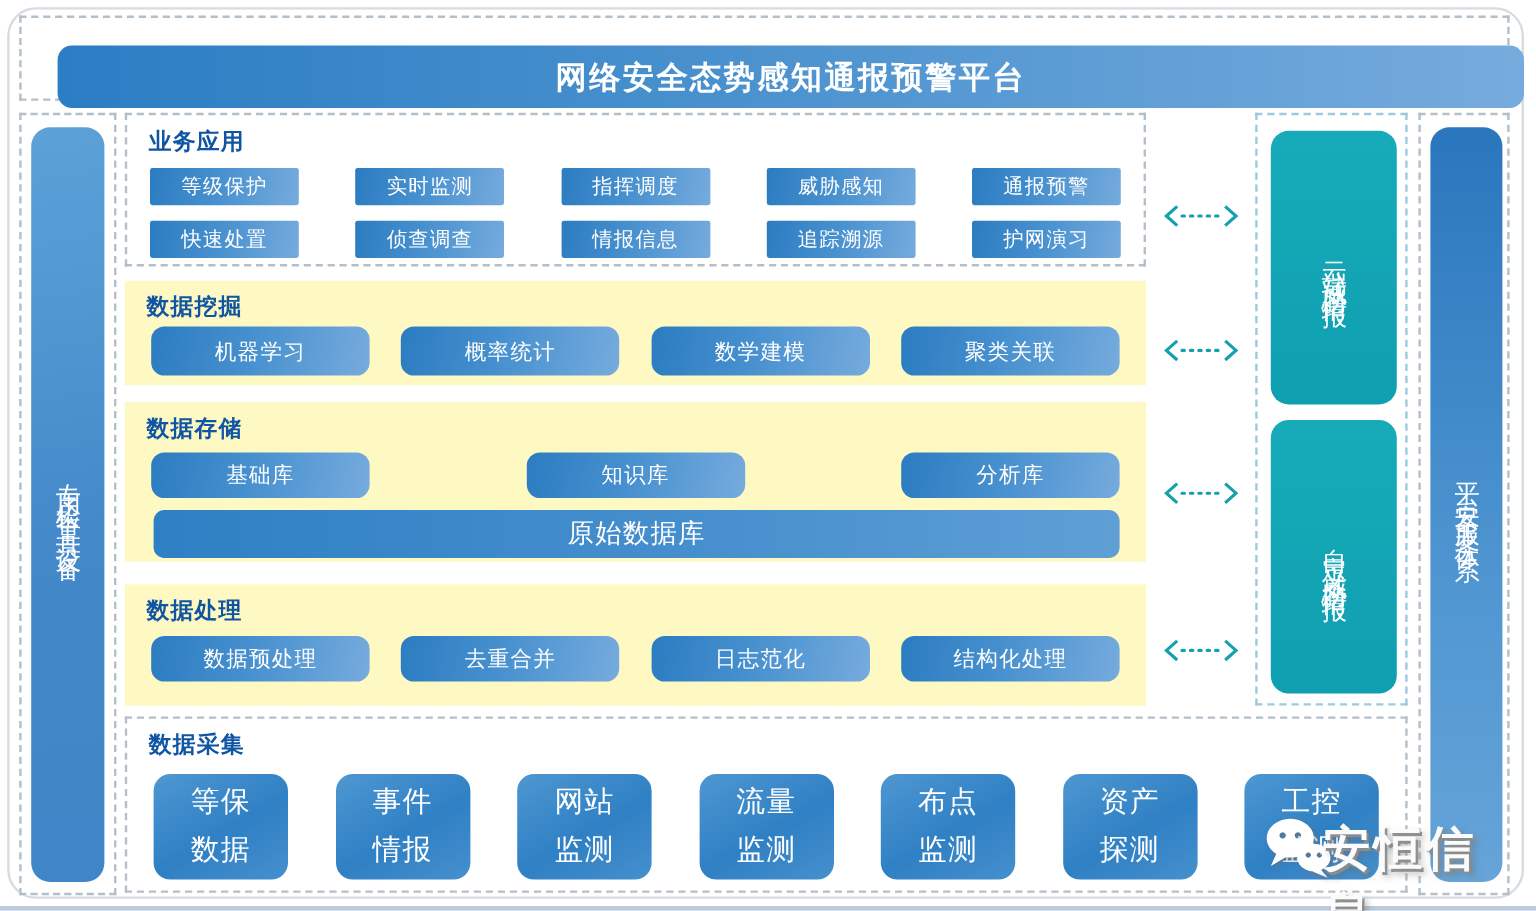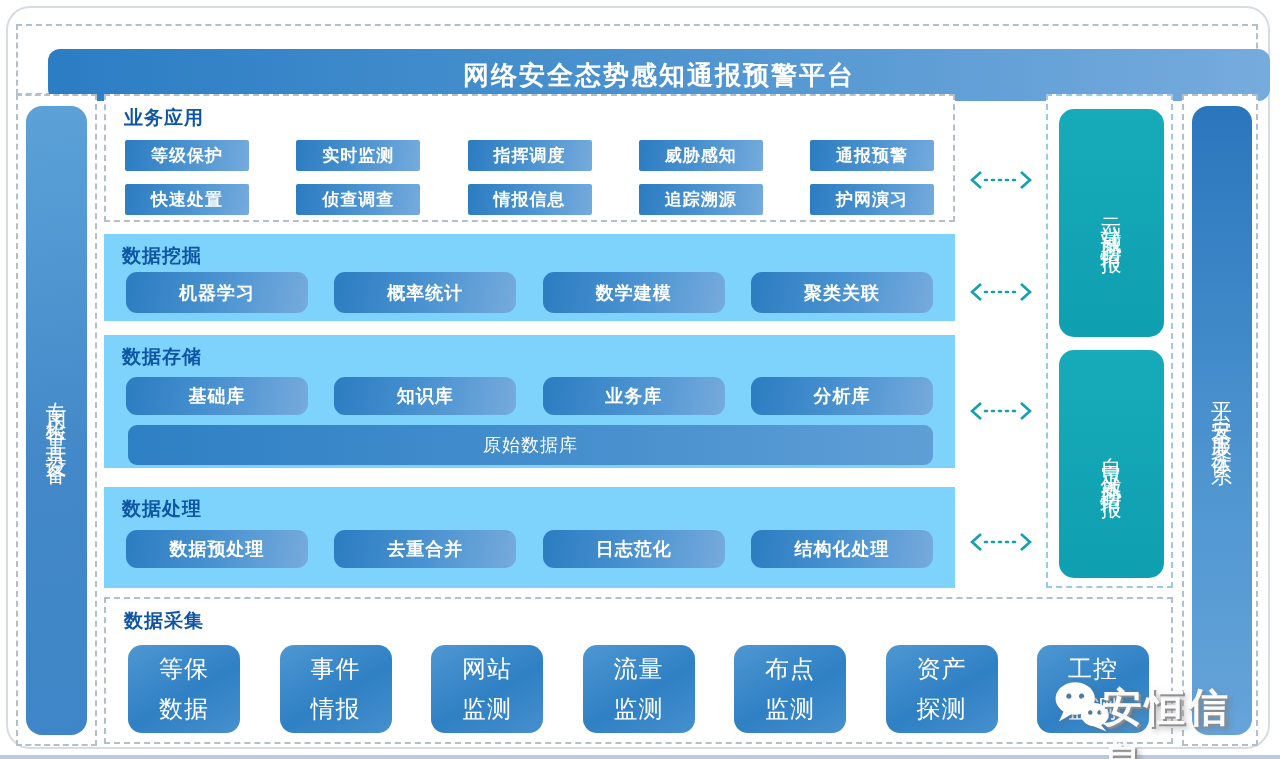--- a/index.html
+++ b/index.html
@@ -6,46 +6,46 @@
   body{width:1280px;height:759px;position:relative;overflow:hidden;
        font-family:"Liberation Sans", sans-serif;}
   #canvas{position:absolute;inset:0;width:1280px;height:759px;}
 
   .page-frame{position:absolute;left:6px;top:6px;width:1264px;height:743px;
       border:2px solid #d6dce2;border-radius:24px;box-sizing:border-box;}
   .bottom-strip{position:absolute;left:0;bottom:0;width:1280px;height:4px;background:#b9cbdc;}
 
   .dashbox{position:absolute;border:2px dashed #b3c0ca;box-sizing:border-box;background:#fff;}
   .dashbox.teal-frame{border-color:#9ccadf;}
-  .graybox{position:absolute;background:#7dd3fc;}
+  .graybox{position:absolute;background:#fef9c3;}
 
   .sec-title{position:absolute;left:18px;top:9px;font-size:19px;font-weight:bold;
       color:#0f55a3;letter-spacing:1px;}
 
   .title-bar{position:absolute;left:30px;top:23px;width:1222px;height:52px;border-radius:12px;
       background:linear-gradient(90deg,#2b7dc4 0%,#4991ce 45%,#76abdd 100%);
       display:flex;align-items:center;justify-content:center;
       color:#ffffff;font-size:26px;font-weight:bold;letter-spacing:2px;}
 
   .vbar{position:absolute;border-radius:16px;display:flex;align-items:center;justify-content:center;
       color:#ffffff;font-size:21px;letter-spacing:0;}
   .vbar span{writing-mode:vertical-rl;text-orientation:upright;letter-spacing:9px;line-height:1;}
   .vbar.left{left:26px;top:106px;width:61px;height:629px;
       background:linear-gradient(170deg,#5ca2d8 0%,#4389c9 55%,#3e86c7 100%);}
   .vbar.right{left:1192px;top:106px;width:60px;height:629px;
       background:linear-gradient(180deg,#2a76bd 0%,#4f96d1 60%,#66a4d9 100%);}
 
   .row{position:absolute;left:0;right:0;display:flex;justify-content:space-between;box-sizing:border-box;}
   .btn{display:flex;align-items:center;justify-content:center;color:#fff;font-size:17px;
-      background:linear-gradient(100deg,#2b7cc1 0%,#4a92d0 50%,#76abdd 100%);letter-spacing:1px;font-weight:bold;}
+      background:linear-gradient(100deg,#2b7cc1 0%,#4a92d0 50%,#76abdd 100%);letter-spacing:1px;}
   .sq{width:124px;height:31px;border-radius:2px;}
   .pill{width:182px;height:41px;border-radius:11px;font-size:18px;}
   .pill.short{height:38px;}
   .bigbar{position:absolute;left:24px;right:22px;height:40px;border-radius:9px;
-      display:flex;align-items:center;justify-content:center;color:#fff;font-size:18px;letter-spacing:1px;
+      display:flex;align-items:center;justify-content:center;color:#fff;font-size:22px;letter-spacing:1px;
       background:linear-gradient(90deg,#2e80c4 0%,#4890ce 60%,#5f9fd6 100%);}
   .tile{width:112px;height:88px;border-radius:14px;display:flex;align-items:center;justify-content:center;
       text-align:center;color:#fff;font-size:24px;line-height:1.65;letter-spacing:1px;
       background:linear-gradient(150deg,#4e97d2 0%,#2f80c4 55%,#4690ce 100%);}
   .tile span{display:block;width:2.4em;}
 
   .teal-box{position:absolute;left:11px;width:105px;border-radius:15px;
       background:linear-gradient(180deg,#17abb9 0%,#0e9fb0 100%);
       display:flex;align-items:center;justify-content:center;color:#fff;}
   .teal-box span{writing-mode:vertical-rl;text-orientation:upright;font-size:21px;letter-spacing:7px;line-height:1;}
@@ -58,21 +58,21 @@
   .wm-icon{position:absolute;left:112px;top:40px;filter:drop-shadow(2px 2px 2px rgba(110,110,110,.6));}
 </style>
 </head>
 <body>
 
 <div id="canvas">
 
   <div class="page-frame"></div>
   <div class="bottom-strip"></div>
 
-  <div class="dashbox" style="left:16px;top:24px;width:1242px;height:71px;">
+  <div class="dashbox" style="left:16px;top:13px;width:1242px;height:71px;">
     <div class="title-bar">网络安全态势感知通报预警平台</div>
   </div>
 
   <div class="dashbox" style="left:16px;top:94px;width:81px;height:652px;"></div>
   <div class="vbar left">
     <span>专用检查工具设备</span>
   </div>
 
   <div class="dashbox" style="left:1182px;top:94px;width:76px;height:652px;"></div>
   <div class="vbar right">
@@ -105,21 +105,20 @@
       <div class="btn pill">数学建模</div>
       <div class="btn pill">聚类关联</div>
     </div>
   </div>
 
   <div class="graybox" style="left:104px;top:335px;width:851px;height:133px;">
     <div class="sec-title">数据存储</div>
     <div class="row" style="top:42px;padding:0 22px;">
       <div class="btn pill short">基础库</div>
       <div class="btn pill short">知识库</div>
-      <div class="btn pill short">业务库</div>
       <div class="btn pill short">分析库</div>
     </div>
     <div class="bigbar" style="top:90px;">原始数据库</div>
   </div>
 
   <div class="graybox" style="left:104px;top:487px;width:851px;height:101px;">
     <div class="sec-title">数据处理</div>
     <div class="row" style="top:43px;padding:0 22px;">
       <div class="btn pill short">数据预处理</div>
       <div class="btn pill short">去重合并</div>

